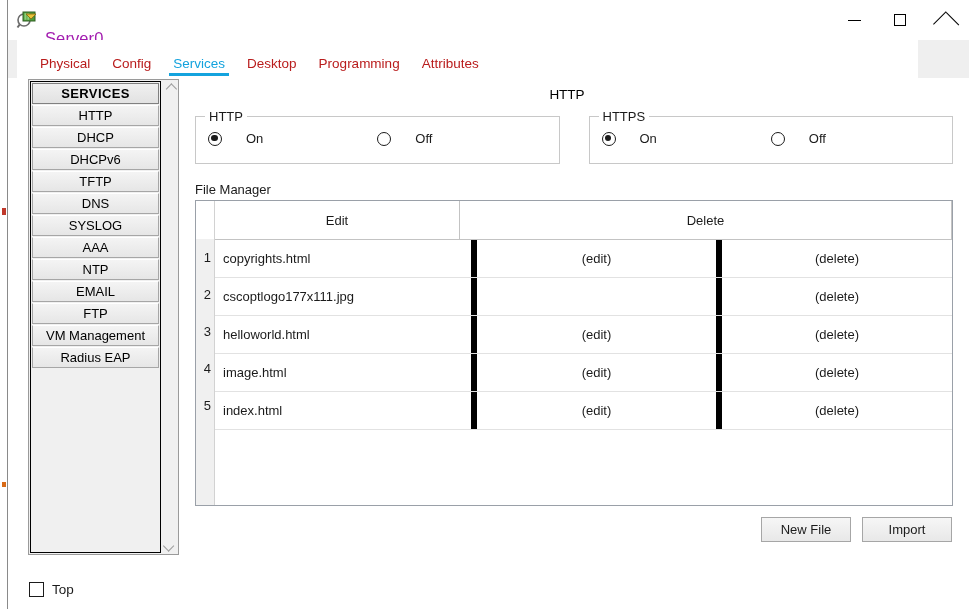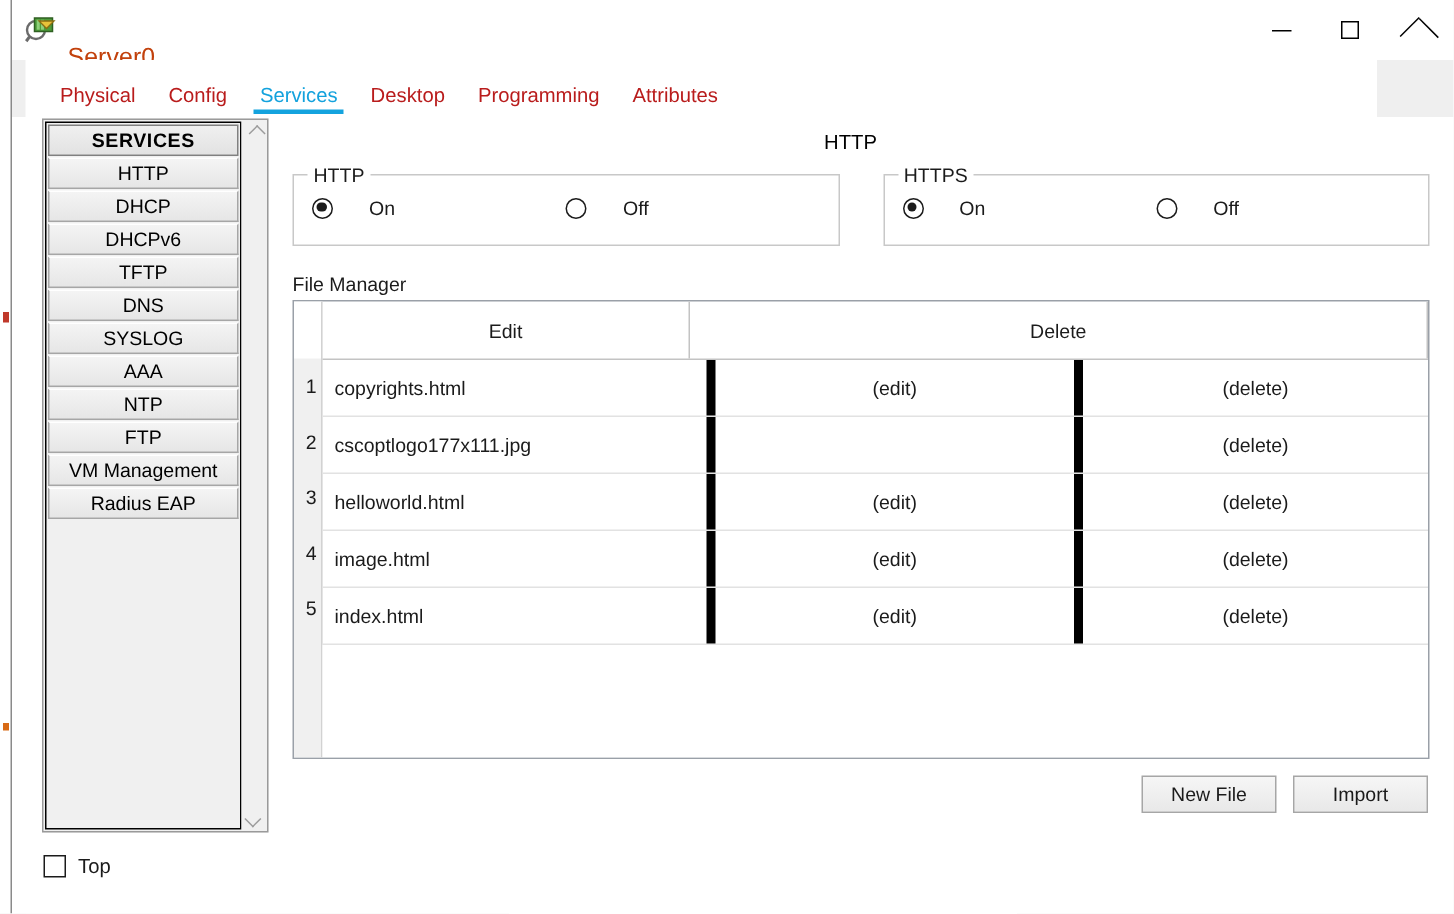--- a/index.html
+++ b/index.html
@@ -49,21 +49,21 @@
   .title-icon {
     width: 22px;
     height: 22px;
     margin-left: 8px;
     margin-right: 7px;
     position: relative;
     flex: none;
   }
   .title-text {
     font-size: 16.5px;
-    color: #c2410c;
+    color: #a21caf;
     letter-spacing: 0.1px;
     margin-top: 37px;
   }
   .win-controls {
     position: absolute;
     right: 0;
     top: 0;
     height: 40px;
     display: flex;
   }
@@ -212,21 +212,21 @@
     border-left: 1.6px solid #9c9c9c;
     border-bottom: 1.6px solid #9c9c9c;
   }
   .chev.up { transform: rotate(135deg) translate(-1px,-1px); }
   .chev.down { transform: rotate(-45deg) translate(-1px,-1px); }
 
   
   .topcheck {
     position: absolute;
     left: 12px;
-    bottom: 24px;
+    bottom: 12px;
     display: flex;
     align-items: center;
     gap: 8px;
   }
   .cb-box {
     width: 15px;
     height: 15px;
     border: 1.3px solid #1b1b1b;
     background: #fff;
     box-sizing: border-box;
@@ -450,20 +450,21 @@
       <div class="svc-list">
         <div class="svc-item header">SERVICES</div>
         <div class="svc-item">HTTP</div>
         <div class="svc-item">DHCP</div>
         <div class="svc-item">DHCPv6</div>
         <div class="svc-item">TFTP</div>
         <div class="svc-item">DNS</div>
         <div class="svc-item">SYSLOG</div>
         <div class="svc-item">AAA</div>
         <div class="svc-item">NTP</div>
+        <div class="svc-item">EMAIL</div>
         <div class="svc-item">FTP</div>
         <div class="svc-item">VM Management</div>
         <div class="svc-item">Radius EAP</div>
       </div>
       <div class="scrollbar">
         <div class="sb-arrow">
           <div class="chev up"></div>
         </div>
         <div class="sb-arrow">
           <div class="chev down"></div>

